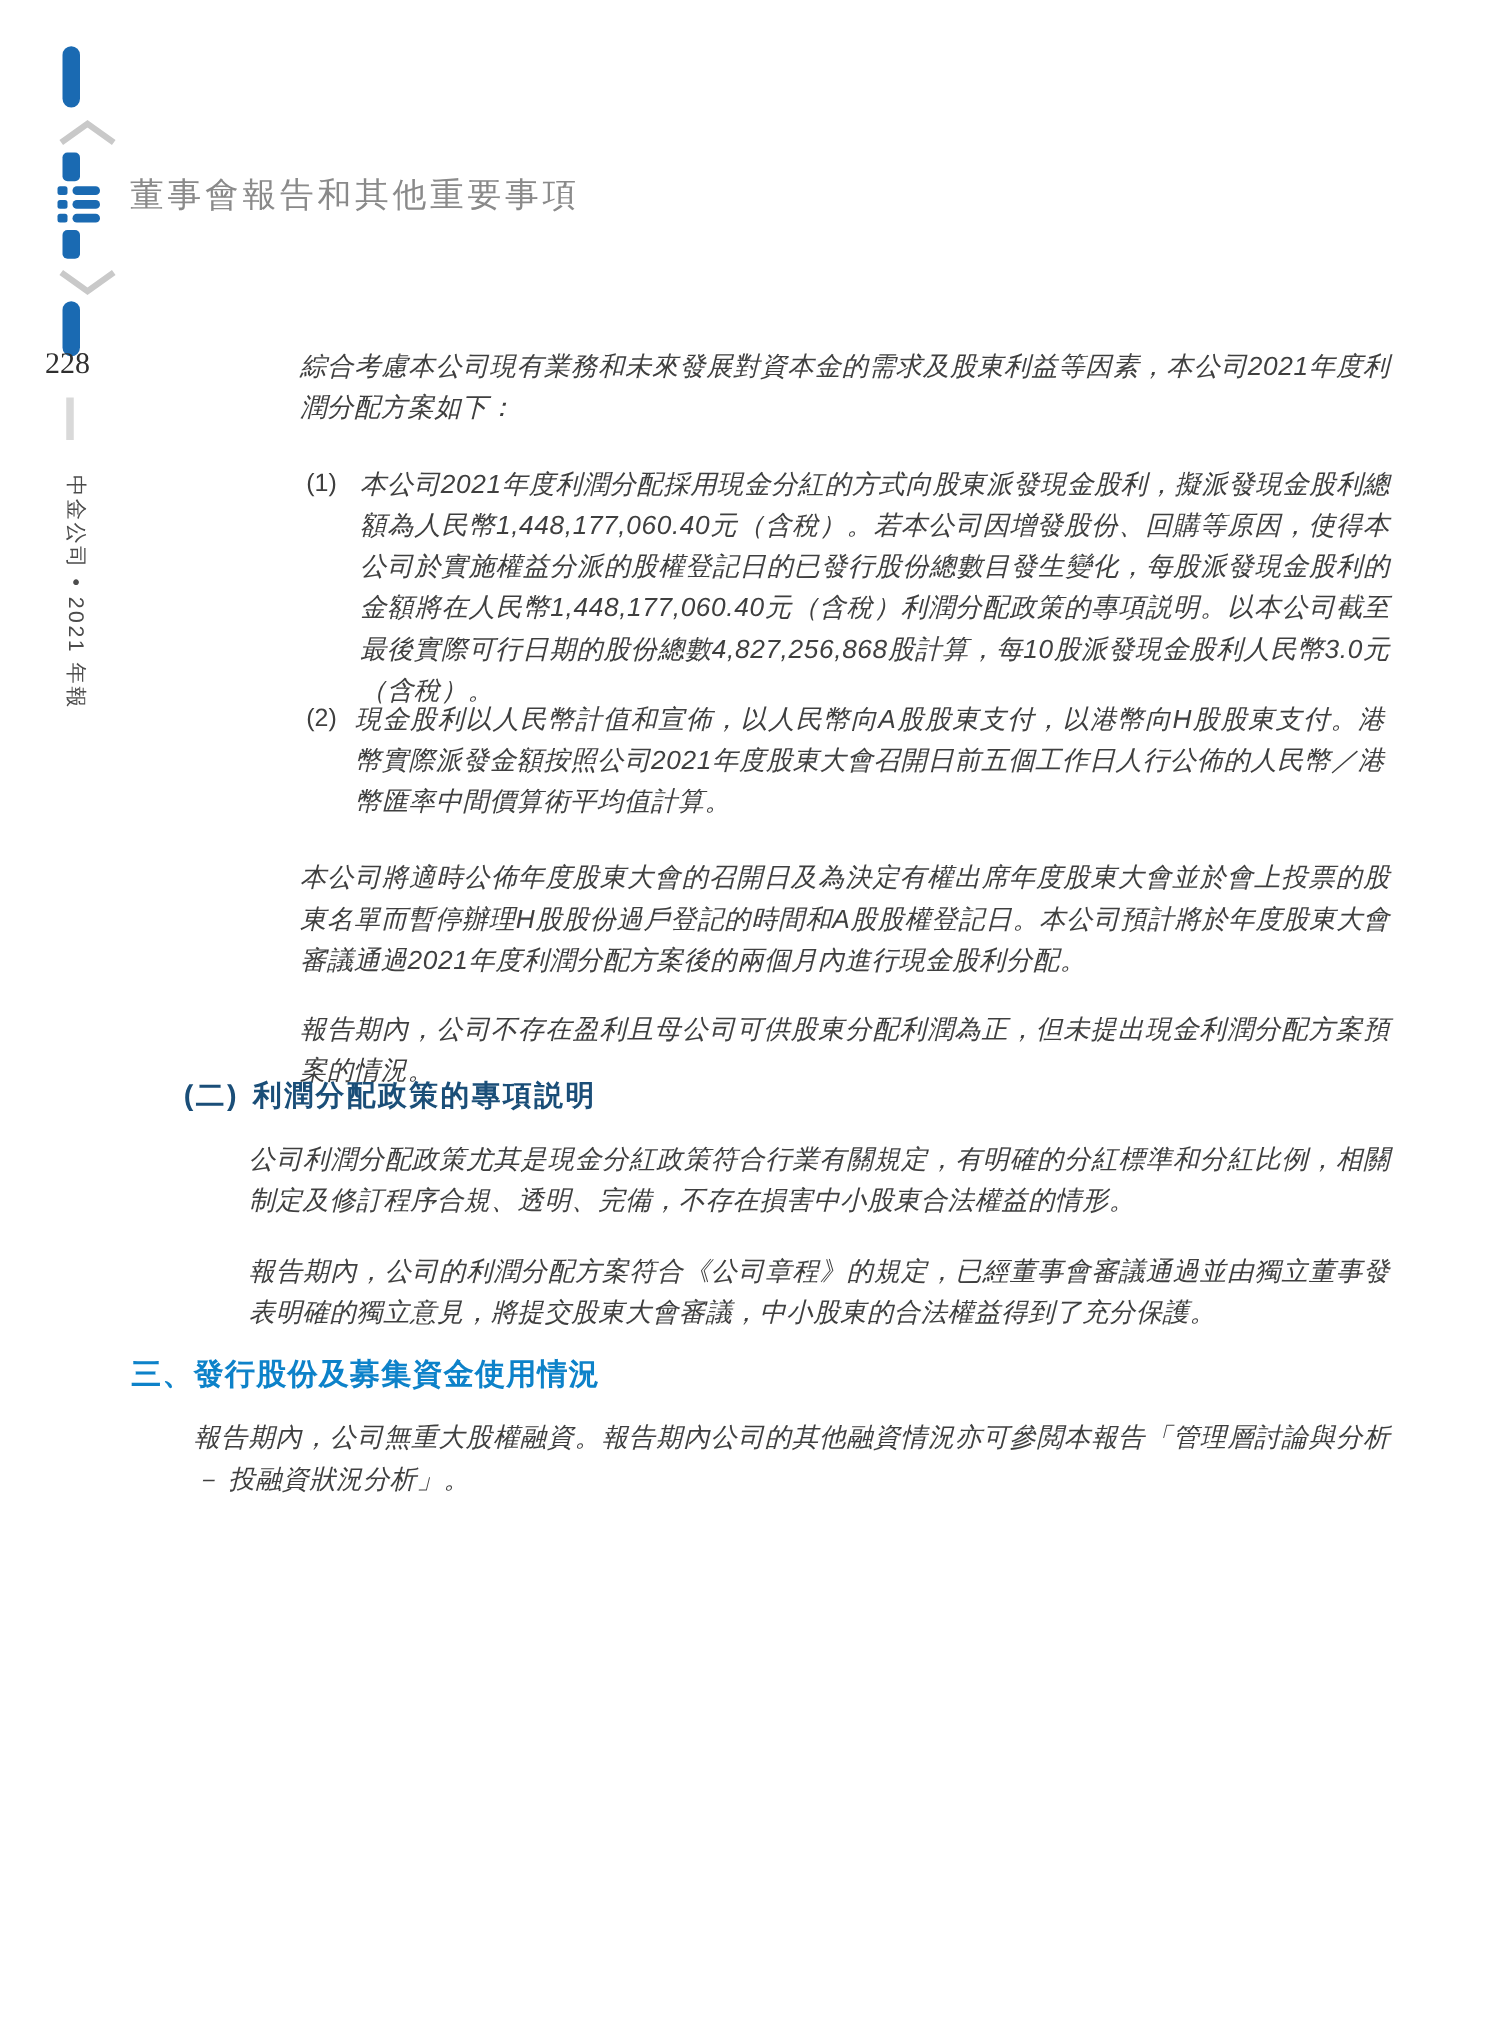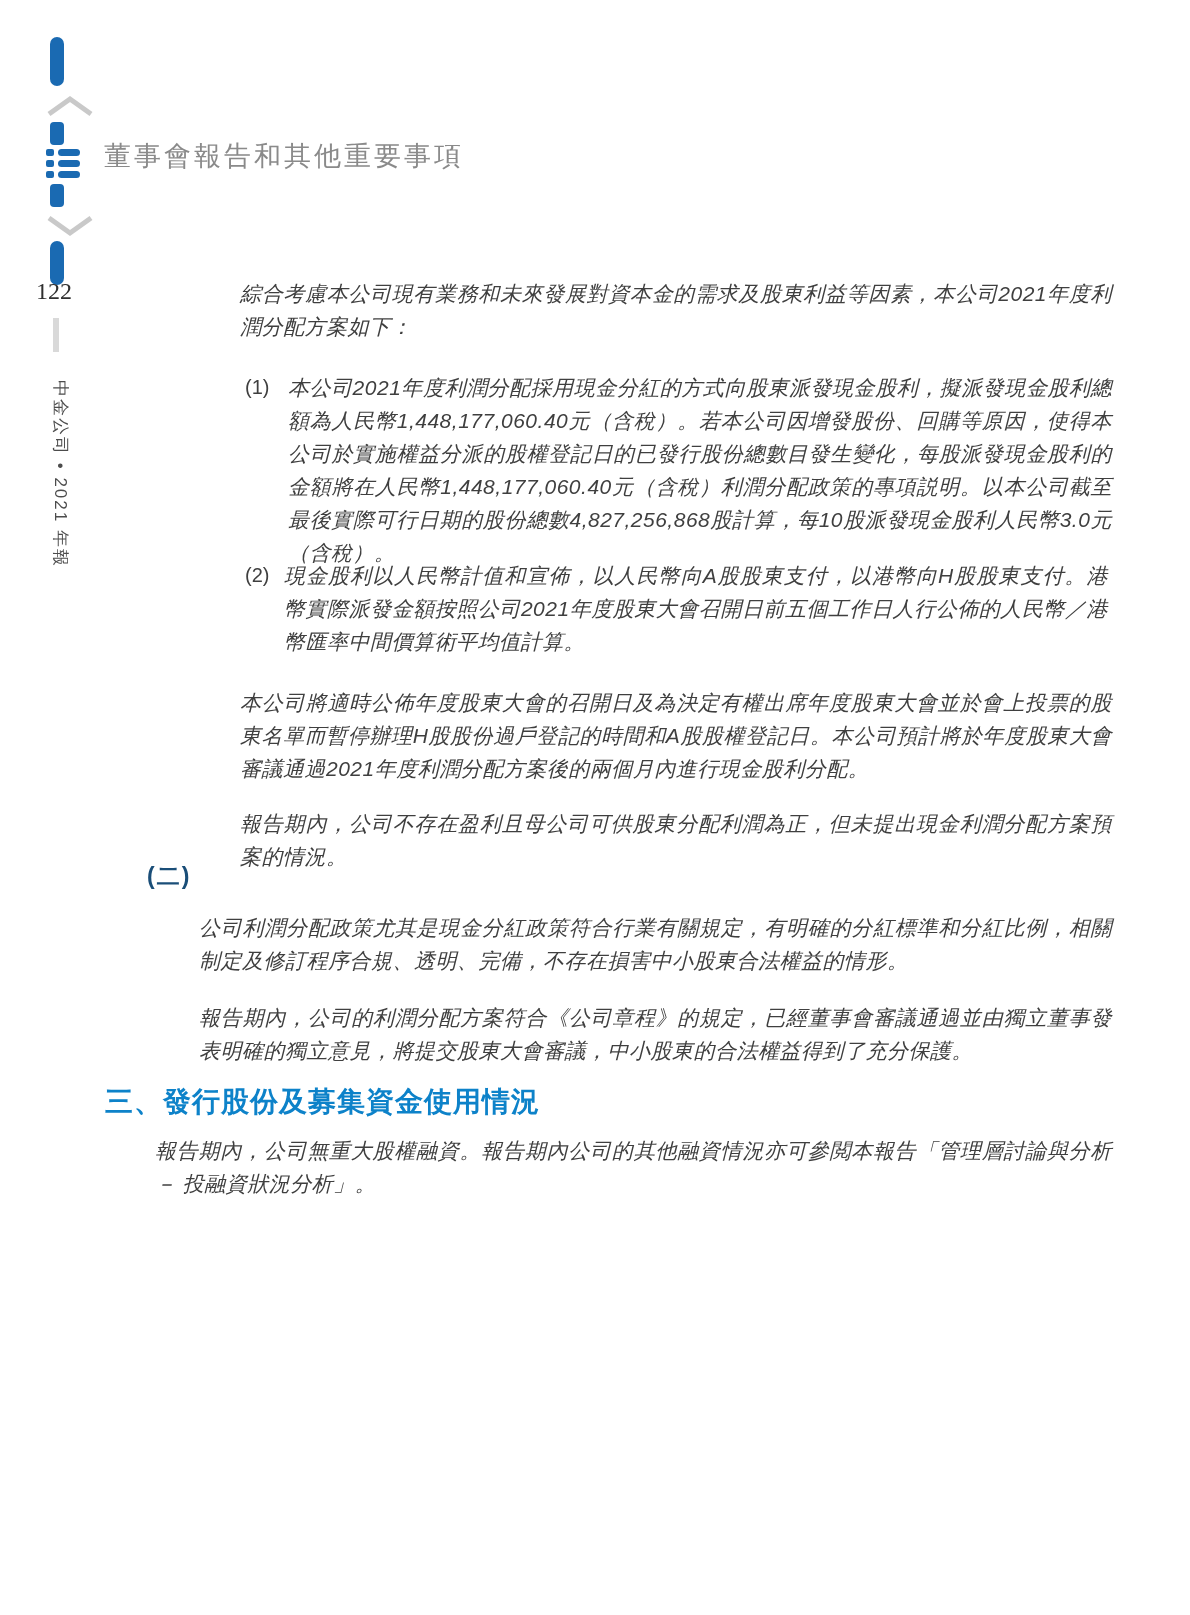--- a/index.html
+++ b/index.html
@@ -68,21 +68,21 @@
   }
   .h-navy {
     display: flex;
     gap: 11px;
     font-size: 23px;
     font-weight: bold;
     letter-spacing: 2px;
     color: var(--navy, #1a4e78);
   }
   .h-bright {
-    font-size: 28px;
+    font-size: 24px;
     font-weight: bold;
     letter-spacing: 1px;
     color: var(--bright, #0d82c9);
   }
 </style>
 </head>
 <body>
 
 <div class="abs bar" style="left:50px; top:37px; width:14px; height:49px;"></div>
 
@@ -108,21 +108,21 @@
 </div>
 
 <div class="abs bar small" style="left:50px; top:184px; width:14px; height:23px;"></div>
 
 <svg class="abs" style="left:44px; top:212px;" width="52" height="26">
   <polyline points="5,6 26,21 47,6" fill="none" stroke="#c9c9c9" stroke-width="5"></polyline>
 </svg>
 
 <div class="abs bar" style="left:50px; top:241px; width:14px; height:44px;"></div>
 
-<div class="abs page-number" style="left:36px; top:278px;">122</div>
+<div class="abs page-number" style="left:36px; top:278px;">228</div>
 
 <div class="abs tick" style="left:53px; top:318px; width:6px; height:34px;"></div>
 
 <div class="abs side-caption" style="left:72px; top:380px;">中金公司 • 2021 年報</div>
 
 <div class="abs chapter-title" style="left:104px; top:138px;">董事會報告和其他重要事項</div>
 
 <div class="abs body-text" style="left:240px; top:277px; width:872px;">綜合考慮本公司現有業務和未來發展對資本金的需求及股東利益等因素，本公司2021年度利潤分配方案如下：</div>
 
 <div class="abs item-label" style="left:245px; top:371px;">(1)</div>
@@ -130,20 +130,21 @@
 
 <div class="abs item-label" style="left:245px; top:559px;">(2)</div>
 <div class="abs body-text" style="left:284px; top:559px; width:824px;">現金股利以人民幣計值和宣佈，以人民幣向A股股東支付，以港幣向H股股東支付。港幣實際派發金額按照公司2021年度股東大會召開日前五個工作日人行公佈的人民幣／港幣匯率中間價算術平均值計算。</div>
 
 <div class="abs body-text" style="left:240px; top:686px; width:872px;">本公司將適時公佈年度股東大會的召開日及為決定有權出席年度股東大會並於會上投票的股東名單而暫停辦理H股股份過戶登記的時間和A股股權登記日。本公司預計將於年度股東大會審議通過2021年度利潤分配方案後的兩個月內進行現金股利分配。</div>
 
 <div class="abs body-text" style="left:240px; top:807px; width:872px;">報告期內，公司不存在盈利且母公司可供股東分配利潤為正，但未提出現金利潤分配方案預案的情況。</div>
 
 <div class="abs h-navy" style="left:147px; top:861px;">
   <span>(二)</span>
+  <span>利潤分配政策的專項説明</span>
 </div>
 
 <div class="abs body-text" style="left:199px; top:911px; width:913px;">公司利潤分配政策尤其是現金分紅政策符合行業有關規定，有明確的分紅標準和分紅比例，相關制定及修訂程序合規、透明、完備，不存在損害中小股東合法權益的情形。</div>
 
 <div class="abs body-text" style="left:199px; top:1001px; width:913px;">報告期內，公司的利潤分配方案符合《公司章程》的規定，已經董事會審議通過並由獨立董事發表明確的獨立意見，將提交股東大會審議，中小股東的合法權益得到了充分保護。</div>
 
 <div class="abs h-bright" style="left:105px; top:1083px;">三、發行股份及募集資金使用情況</div>
 
 <div class="abs body-text" style="left:155px; top:1134px; width:957px;">報告期內，公司無重大股權融資。報告期內公司的其他融資情況亦可參閲本報告「管理層討論與分析 － 投融資狀況分析」。</div>
 

